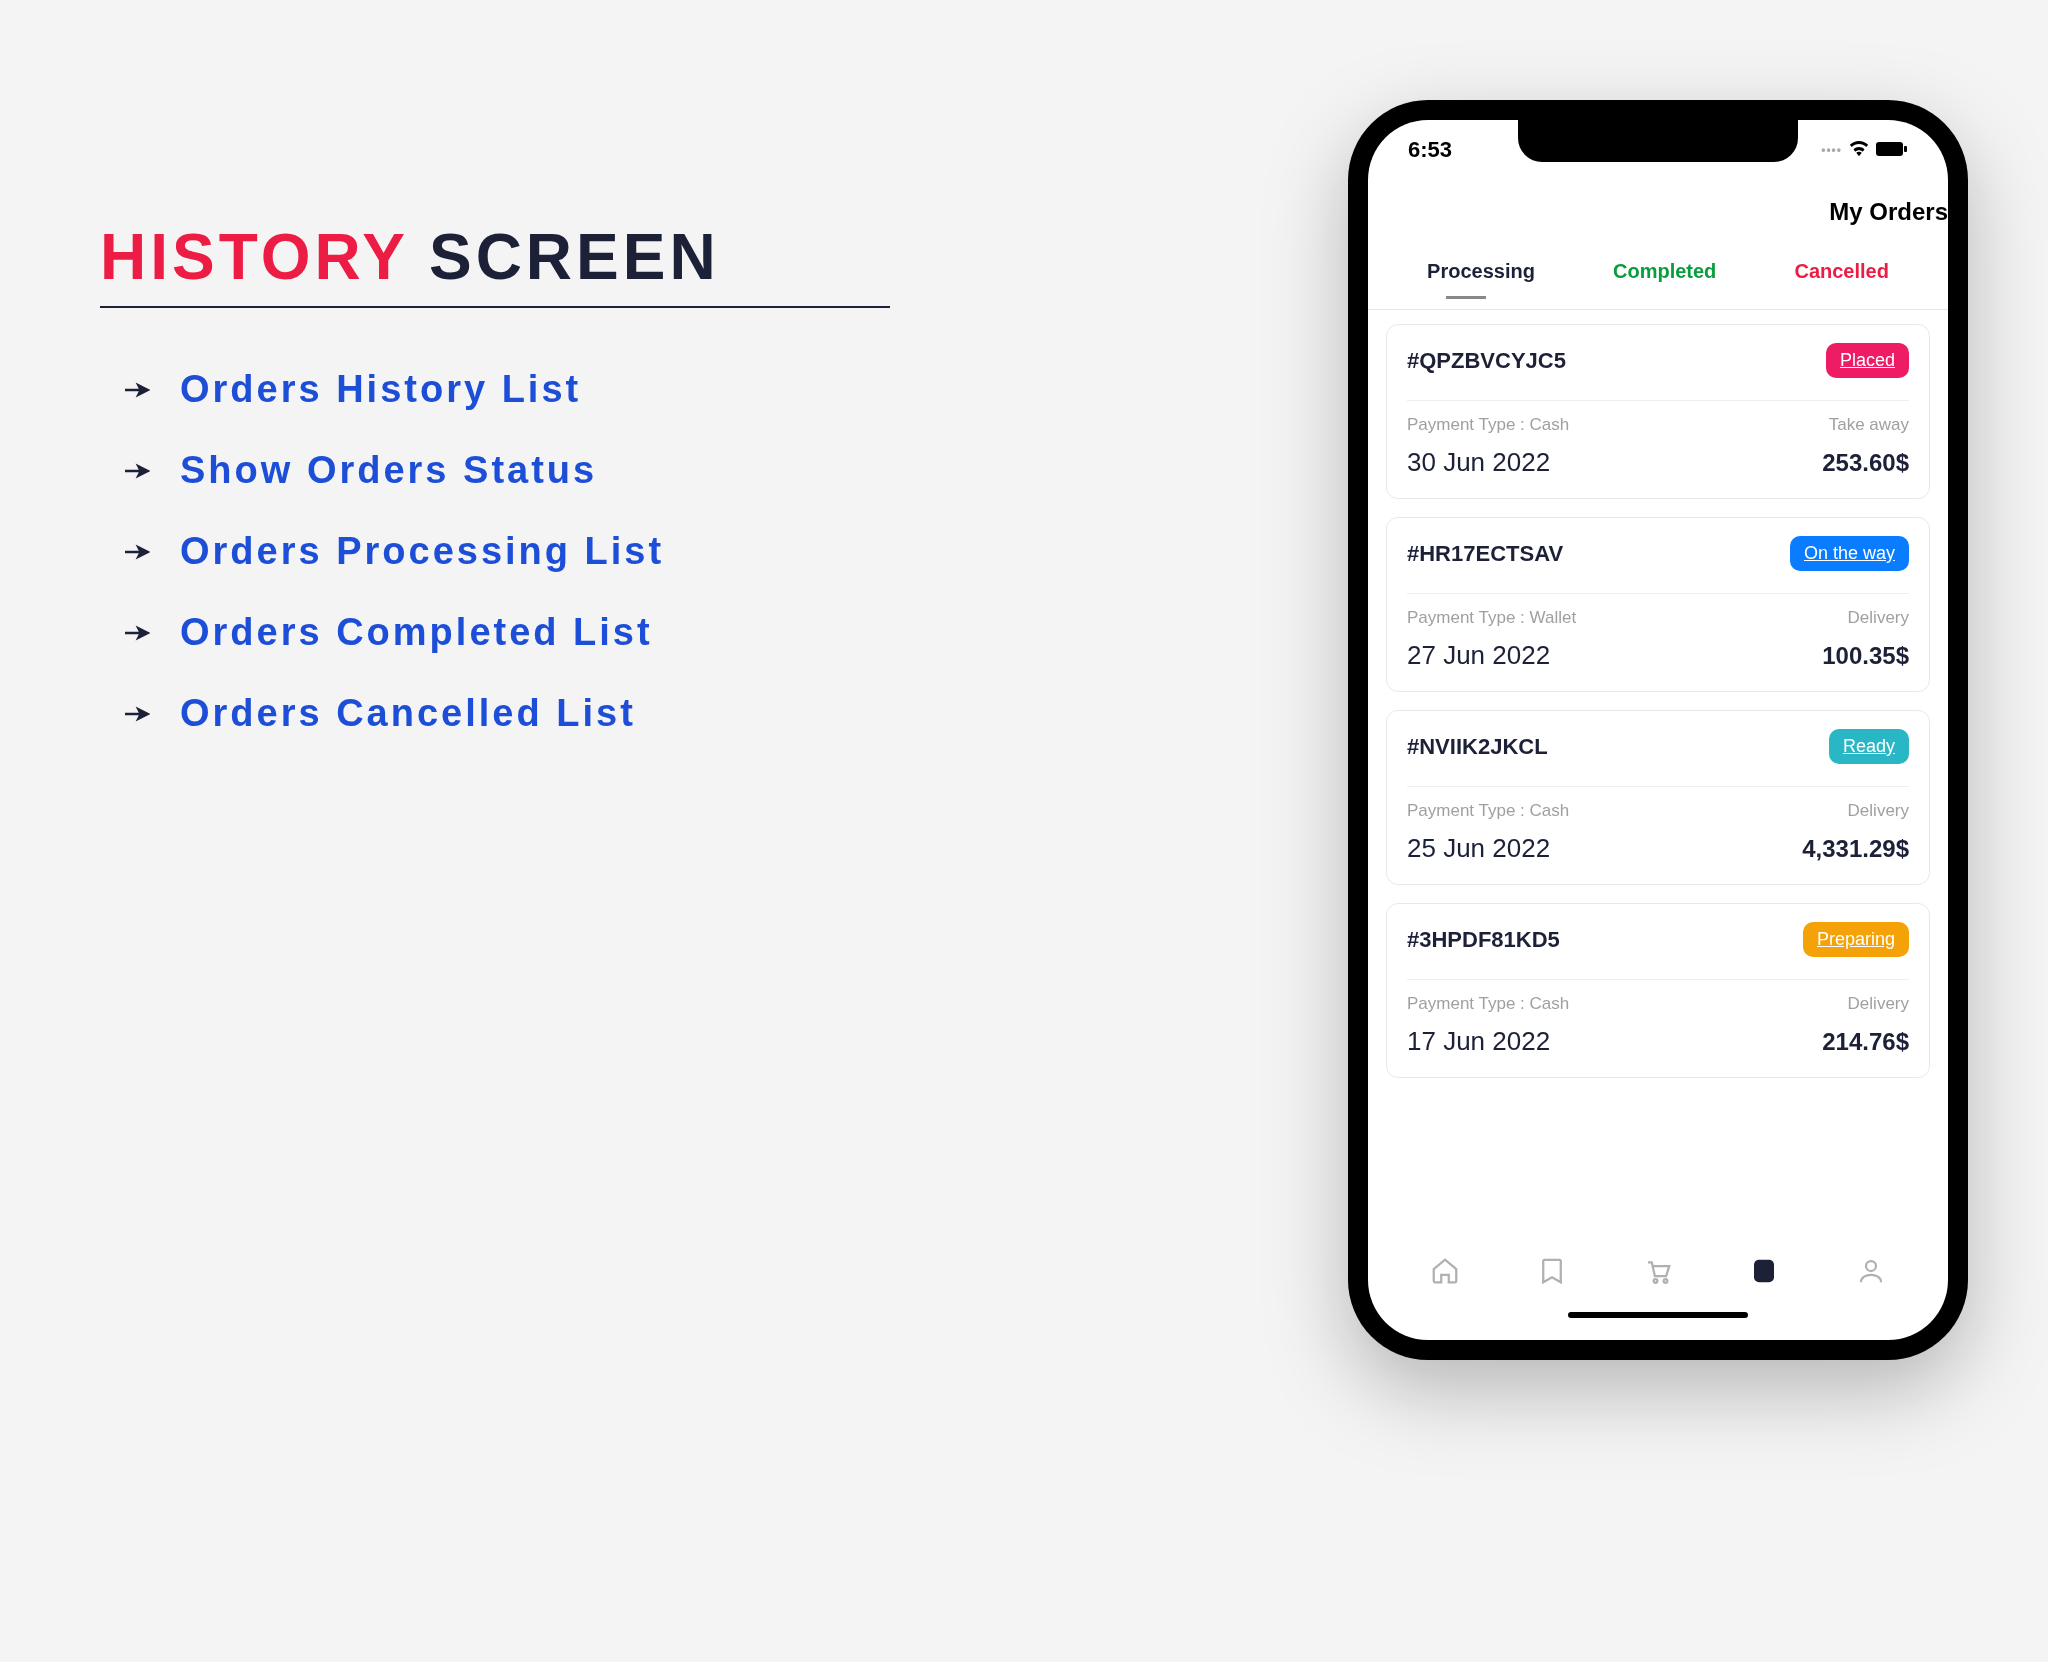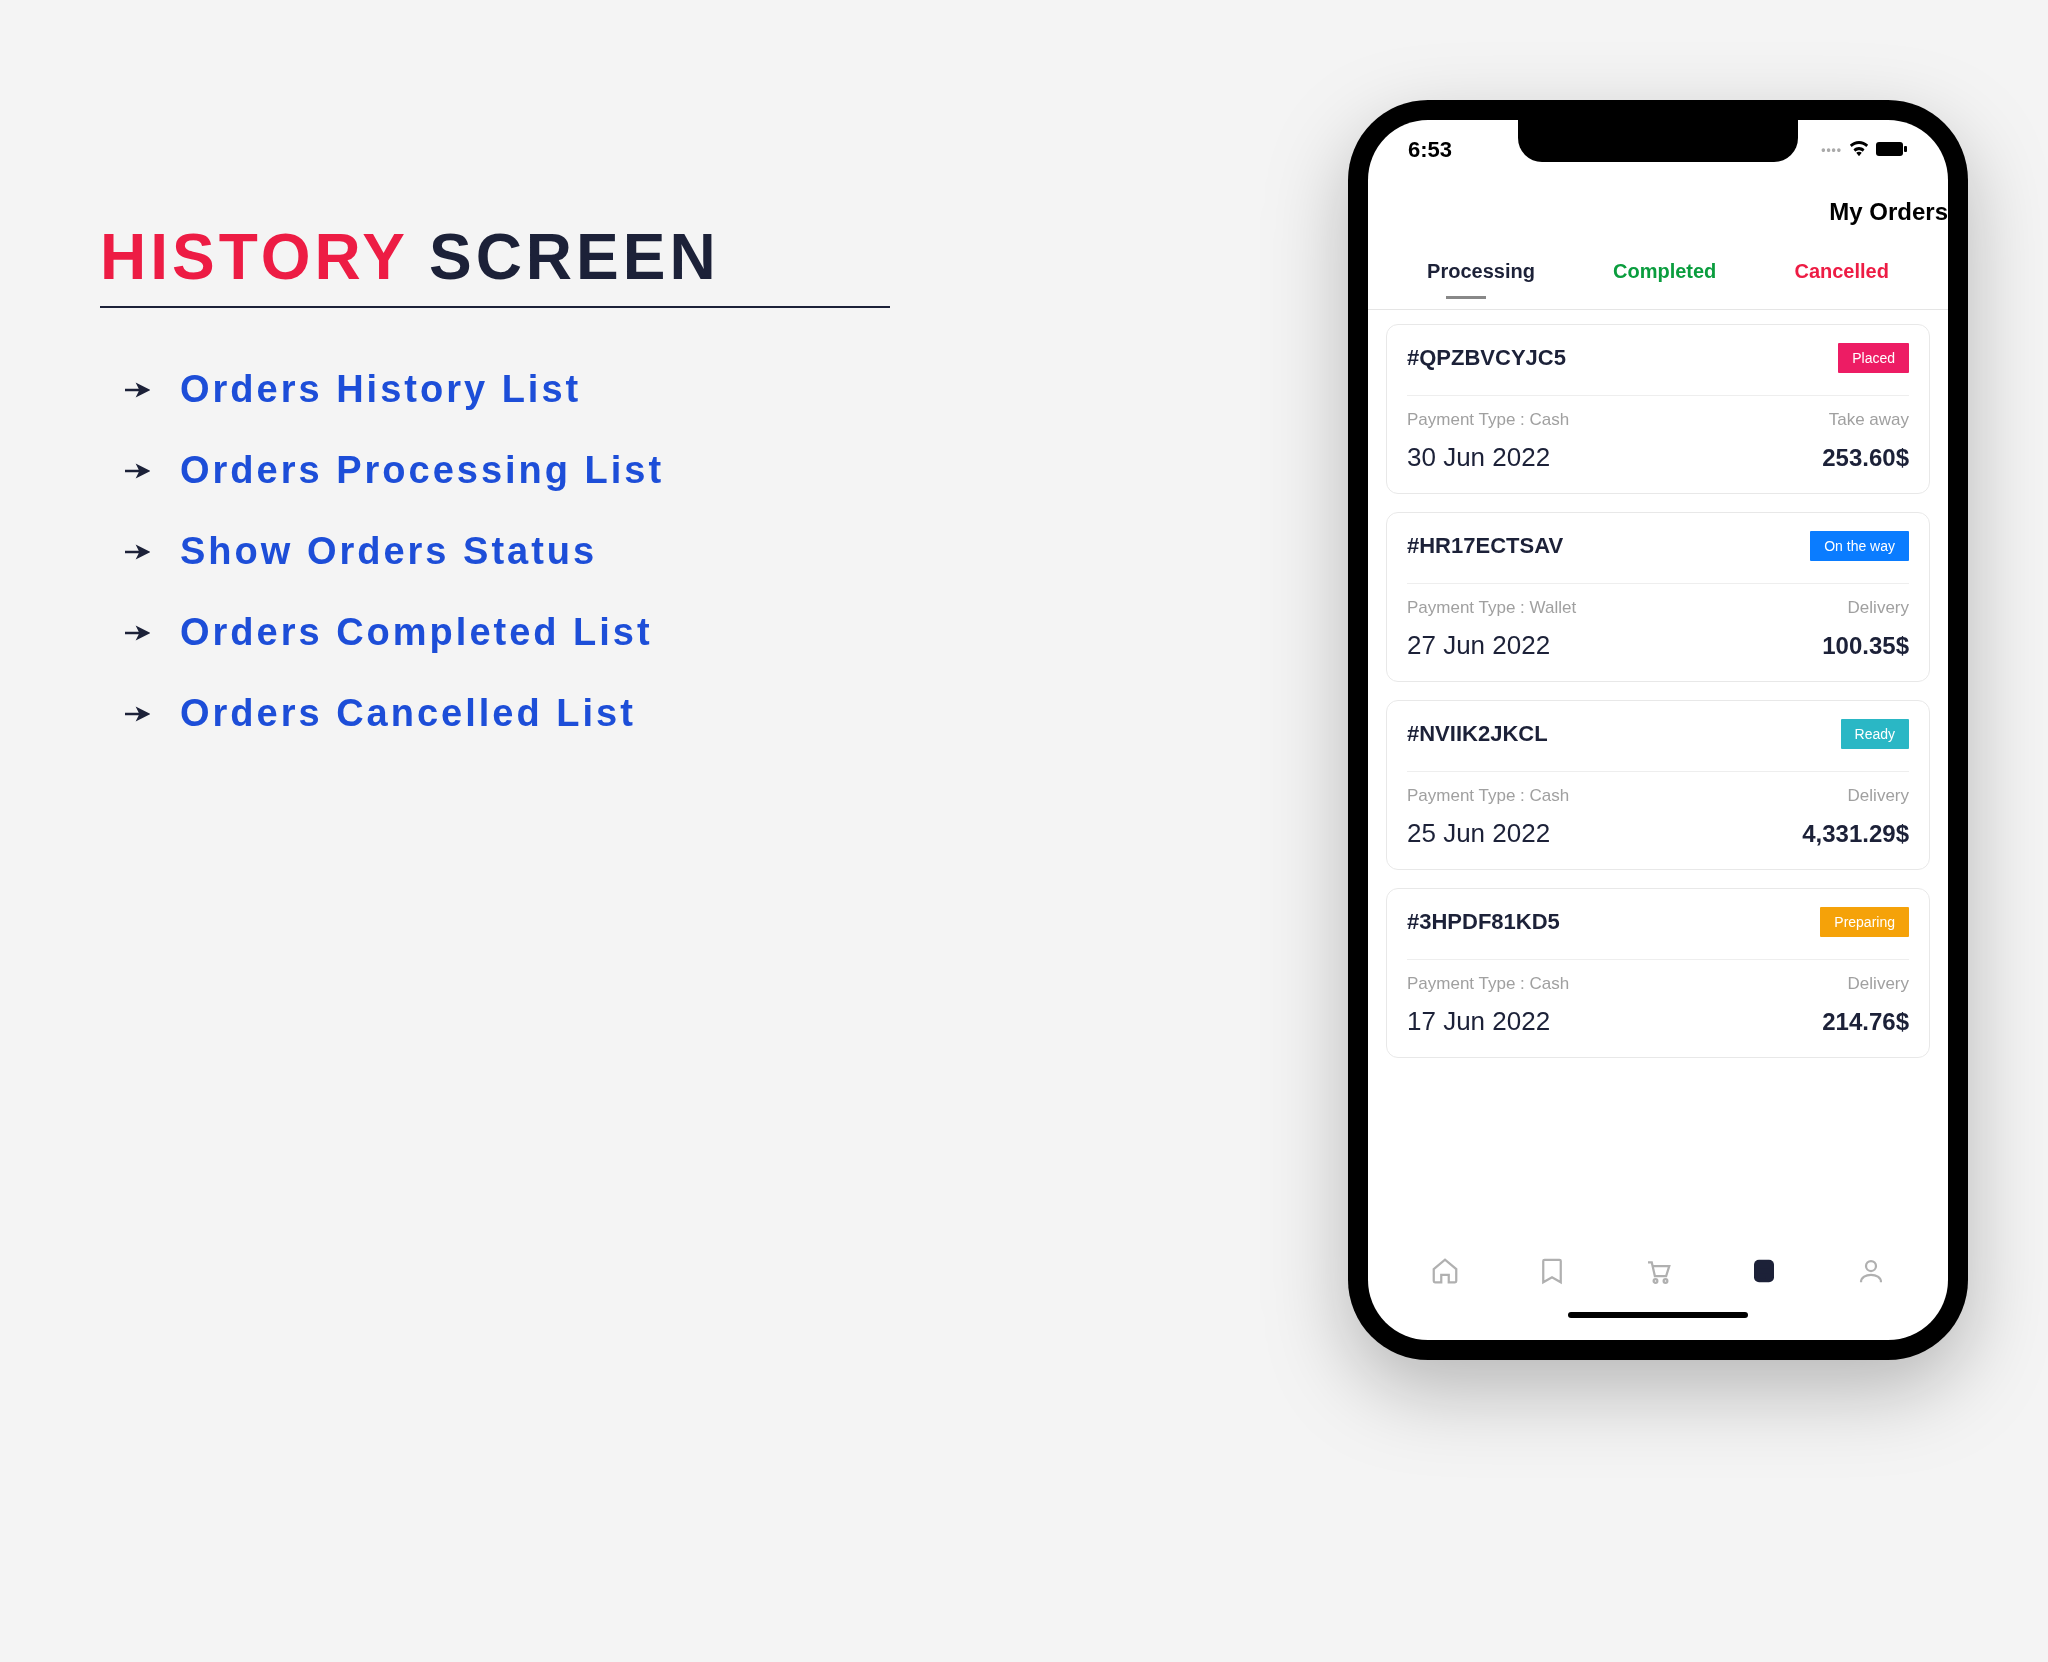--- a/index.html
+++ b/index.html
@@ -179,23 +179,24 @@
       border-bottom: 1px solid #eee;
       margin-bottom: 14px;
     }
     .order-id {
       font-size: 22px;
       font-weight: 700;
       color: #1c2138;
     }
     .status-badge {
       color: #fff;
-      font-size: 14px;
+      font-size: 18px;
       padding: 7px 14px;
-      border-radius: 1px;
+      border-radius: 10px;
+      text-decoration: underline;
     }
     .badge-pink { background: #ed1c64; }
     .badge-blue { background: #0a7cff; }
     .badge-teal { background: #2ab7c5; }
     .badge-orange { background: #f5a209; }
 
     .order-meta {
       display: flex;
       justify-content: space-between;
       color: #a0a0a0;
@@ -259,29 +260,29 @@
             </svg>
           </span>
         <span class="bullet-text">Orders History List</span>
       </li>
       <li class="bullet-item">
         <span class="bullet-arrow">
             <svg viewBox="0 0 24 24">
               <path fill="#1c2138" d="M4 11h11l-2.5-5 12 6-12 6 2.5-5H4z"></path>
             </svg>
           </span>
-        <span class="bullet-text">Orders Processing List</span>
+        <span class="bullet-text">Show Orders Status</span>
       </li>
       <li class="bullet-item">
         <span class="bullet-arrow">
             <svg viewBox="0 0 24 24">
               <path fill="#1c2138" d="M4 11h11l-2.5-5 12 6-12 6 2.5-5H4z"></path>
             </svg>
           </span>
-        <span class="bullet-text">Show Orders Status</span>
+        <span class="bullet-text">Orders Processing List</span>
       </li>
       <li class="bullet-item">
         <span class="bullet-arrow">
             <svg viewBox="0 0 24 24">
               <path fill="#1c2138" d="M4 11h11l-2.5-5 12 6-12 6 2.5-5H4z"></path>
             </svg>
           </span>
         <span class="bullet-text">Orders Completed List</span>
       </li>
       <li class="bullet-item">

